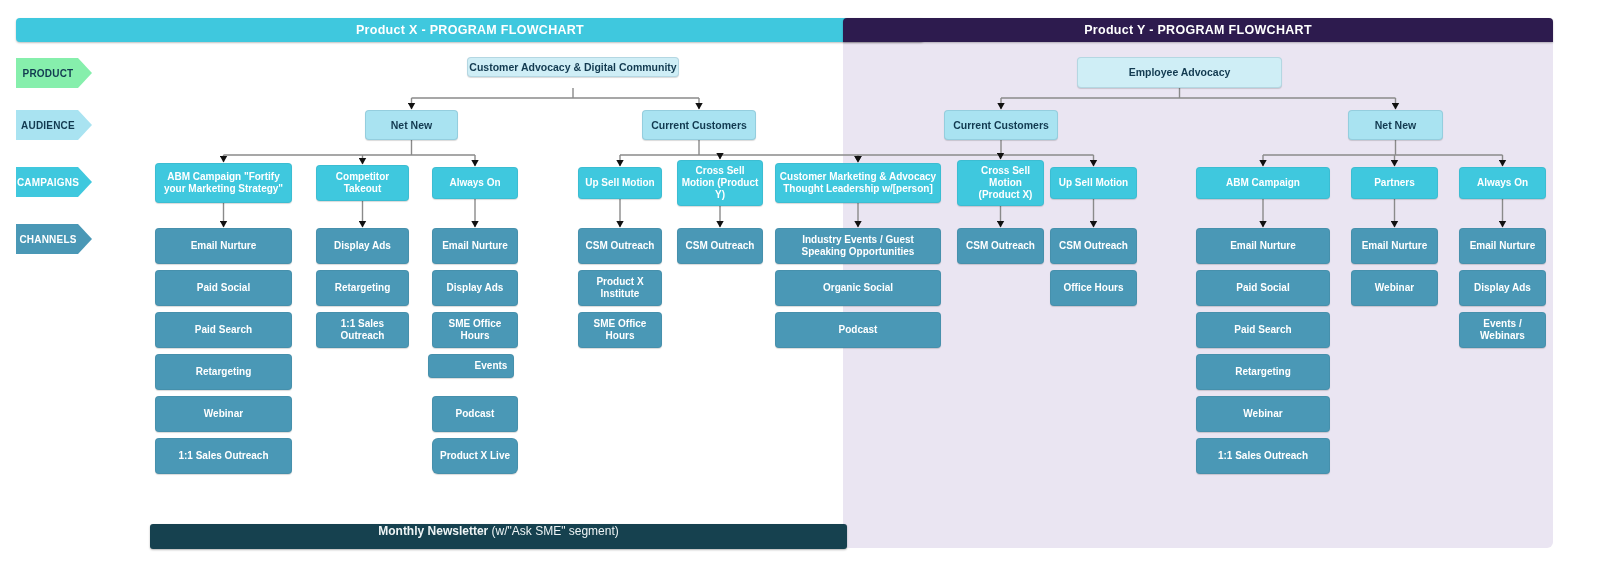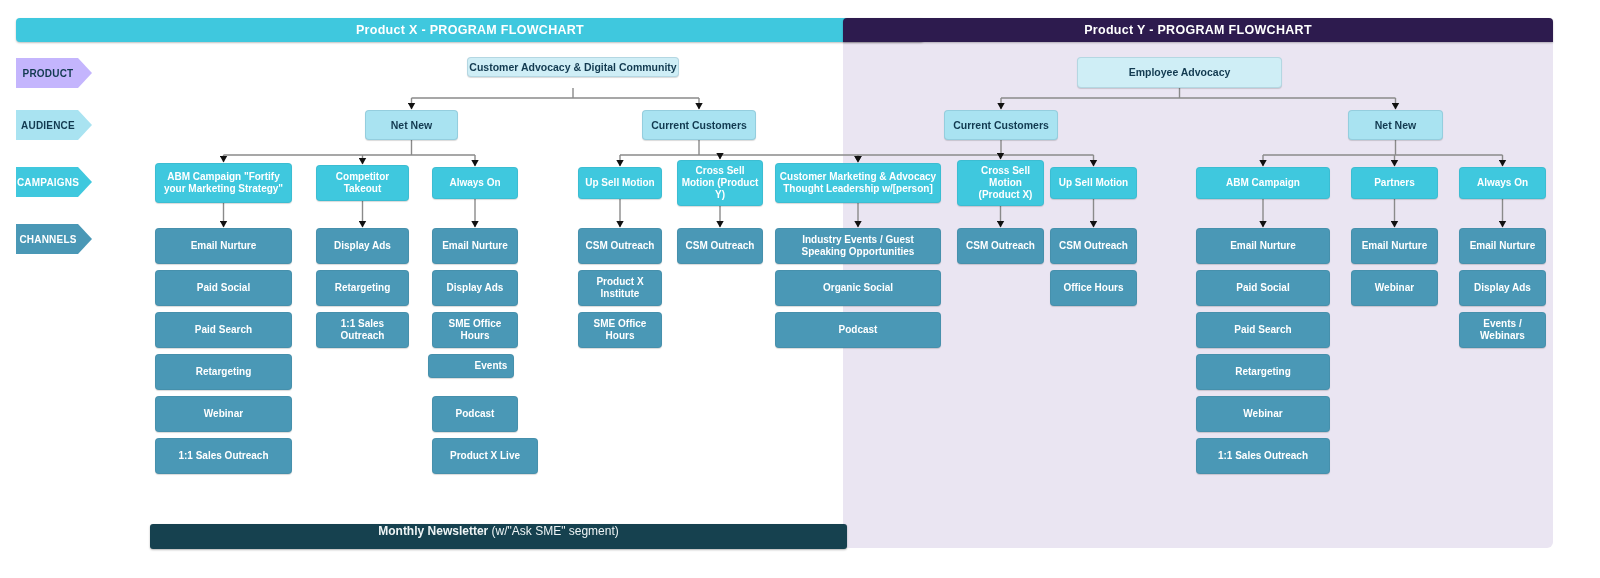--- a/index.html
+++ b/index.html
@@ -42,21 +42,21 @@
 </head>
 <body>
 
 <div id="stage">
   <div id="panel-y"></div>
 
   <div id="hdr-x" class="hdr">Product X - PROGRAM FLOWCHART</div>
   <div id="hdr-y" class="hdr">Product Y - PROGRAM FLOWCHART</div>
 
   <div>
-      <div class="rowlabel" style="top: 58px; background: #c4b5fd; color: rgb(18, 58, 80);">PRODUCT</div>
+      <div class="rowlabel" style="top: 58px; background: #86efac; color: rgb(18, 58, 80);">PRODUCT</div>
       <div class="rowlabel" style="top: 110px; background: rgb(169, 227, 241); color: rgb(18, 58, 80);">AUDIENCE</div>
       <div class="rowlabel" style="top: 167px; background: rgb(63, 200, 222); color: rgb(255, 255, 255);">CAMPAIGNS</div>
       <div class="rowlabel" style="top: 224px; background: rgb(74, 152, 182); color: rgb(255, 255, 255);">CHANNELS</div>
     </div>
 
   <svg id="wires" width="1600" height="578" viewBox="0 0 1600 578">
     <defs>
       <marker id="arrowhead" markerWidth="8" markerHeight="8" refX="6.5" refY="4" orient="auto" markerUnits="userSpaceOnUse">
         <path d="M0,0 L7,4 L0,8 Z" fill="#111111"></path>
       </marker>
@@ -149,21 +149,21 @@
       <div class="node channel" style="left: 155px; top: 396px; width: 137px; height: 36px;">Webinar</div>
       <div class="node channel" style="left: 155px; top: 438px; width: 137px; height: 36px;">1:1 Sales Outreach</div>
       <div class="node channel" style="left: 316px; top: 228px; width: 93px; height: 36px;">Display Ads</div>
       <div class="node channel" style="left: 316px; top: 270px; width: 93px; height: 36px;">Retargeting</div>
       <div class="node channel" style="left: 316px; top: 312px; width: 93px; height: 36px;">1:1 Sales Outreach</div>
       <div class="node channel" style="left: 432px; top: 228px; width: 86px; height: 36px;">Email Nurture</div>
       <div class="node channel" style="left: 432px; top: 270px; width: 86px; height: 36px;">Display Ads</div>
       <div class="node channel" style="left: 432px; top: 312px; width: 86px; height: 36px;">SME Office Hours</div>
       <div class="node channel" style="left: 428px; top: 354px; width: 86px; height: 24px; padding-left: 43px;">Events</div>
       <div class="node channel" style="left: 432px; top: 396px; width: 86px; height: 36px;">Podcast</div>
-      <div class="node channel" style="left: 432px; top: 438px; width: 106px; height: 36px;">Product X Live</div>
+      <div class="node channel" style="left: 432px; top: 438px; width: 86px; height: 36px; border-radius: 6px;">Product X Live</div>
       <div class="node channel" style="left: 578px; top: 228px; width: 84px; height: 36px;">CSM Outreach</div>
       <div class="node channel" style="left: 578px; top: 270px; width: 84px; height: 36px;">Product X Institute</div>
       <div class="node channel" style="left: 578px; top: 312px; width: 84px; height: 36px;">SME Office Hours</div>
       <div class="node channel" style="left: 677px; top: 228px; width: 86px; height: 36px;">CSM Outreach</div>
       <div class="node channel" style="left: 775px; top: 228px; width: 166px; height: 36px;">Industry Events / Guest Speaking Opportunities</div>
       <div class="node channel" style="left: 775px; top: 270px; width: 166px; height: 36px;">Organic Social</div>
       <div class="node channel" style="left: 775px; top: 312px; width: 166px; height: 36px;">Podcast</div>
       <div class="node channel" style="left: 957px; top: 228px; width: 87px; height: 36px;">CSM Outreach</div>
       <div class="node channel" style="left: 1050px; top: 228px; width: 87px; height: 36px;">CSM Outreach</div>
       <div class="node channel" style="left: 1050px; top: 270px; width: 87px; height: 36px;">Office Hours</div>

